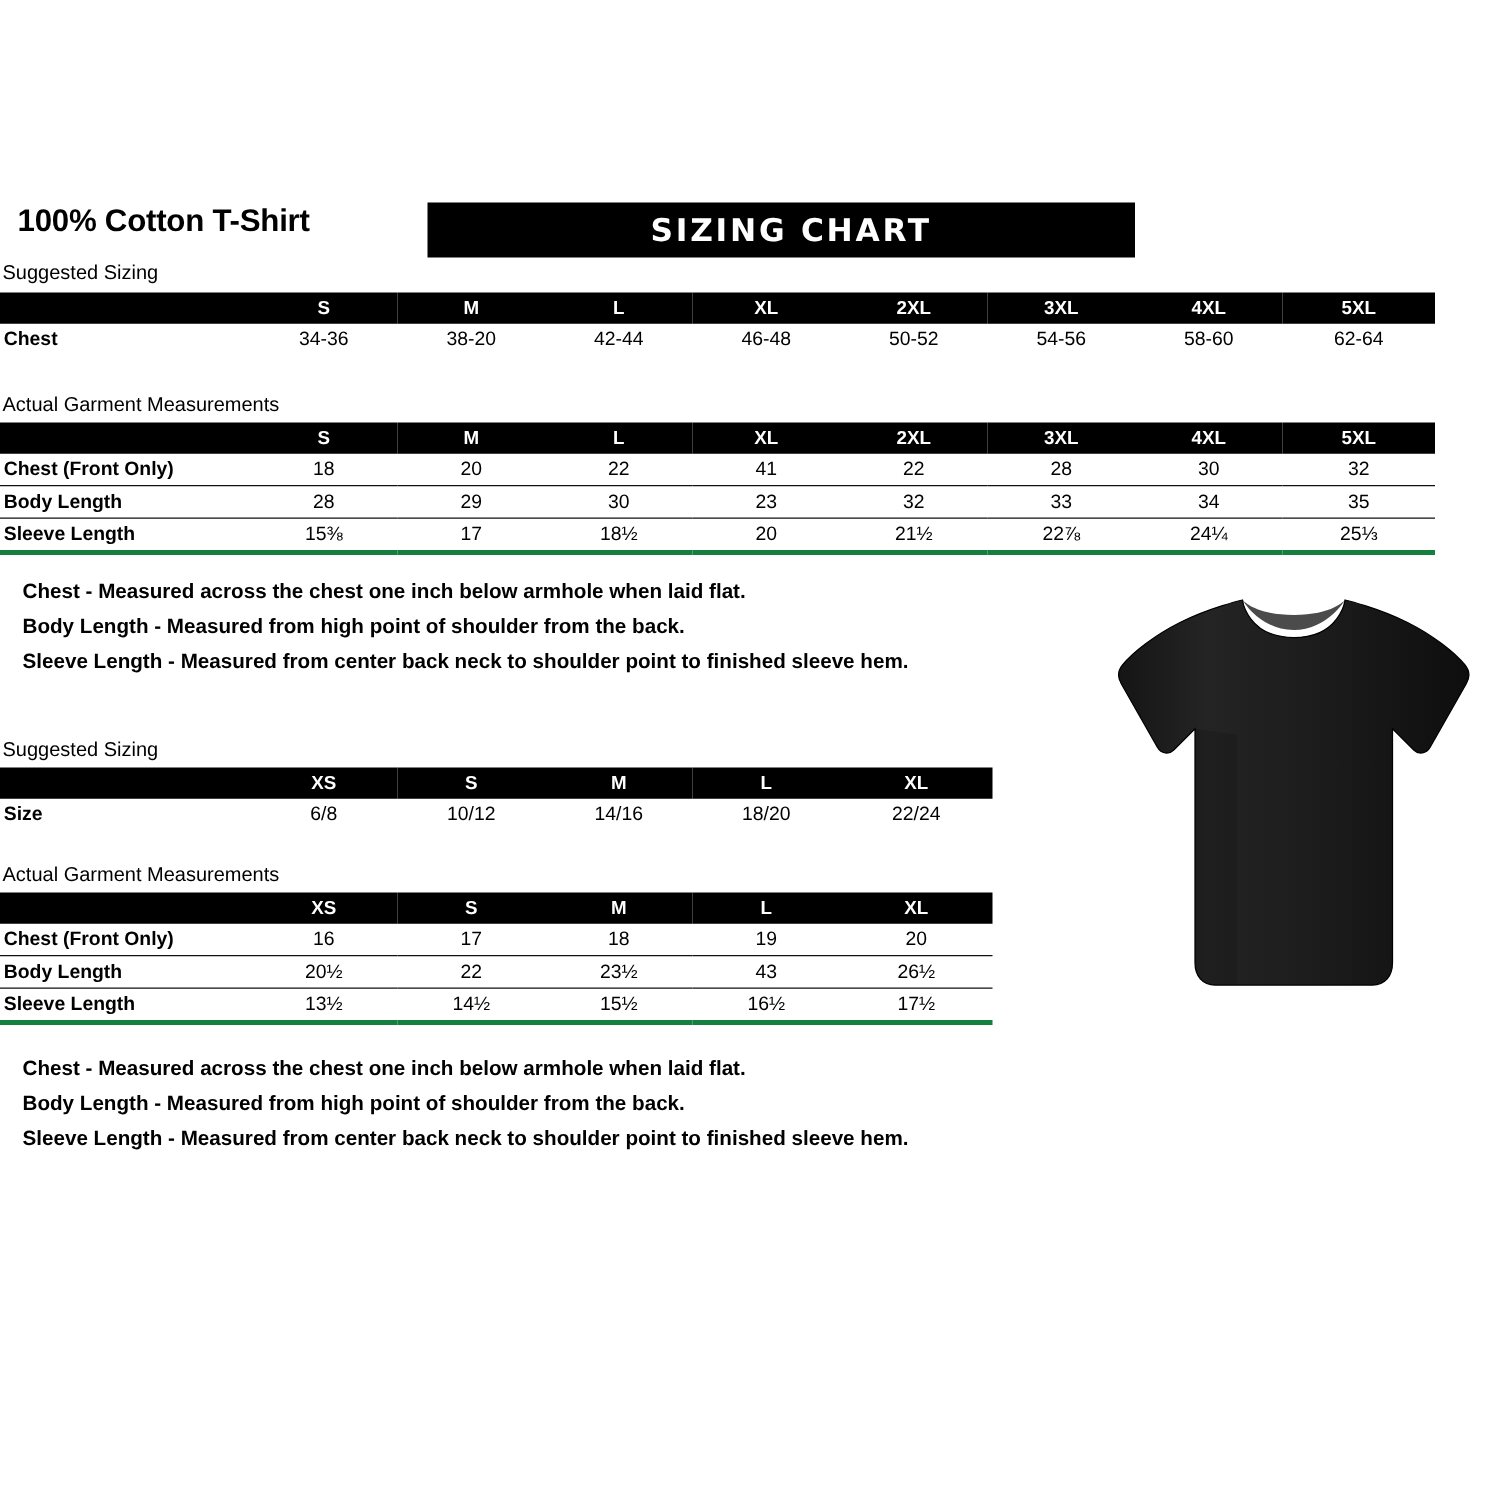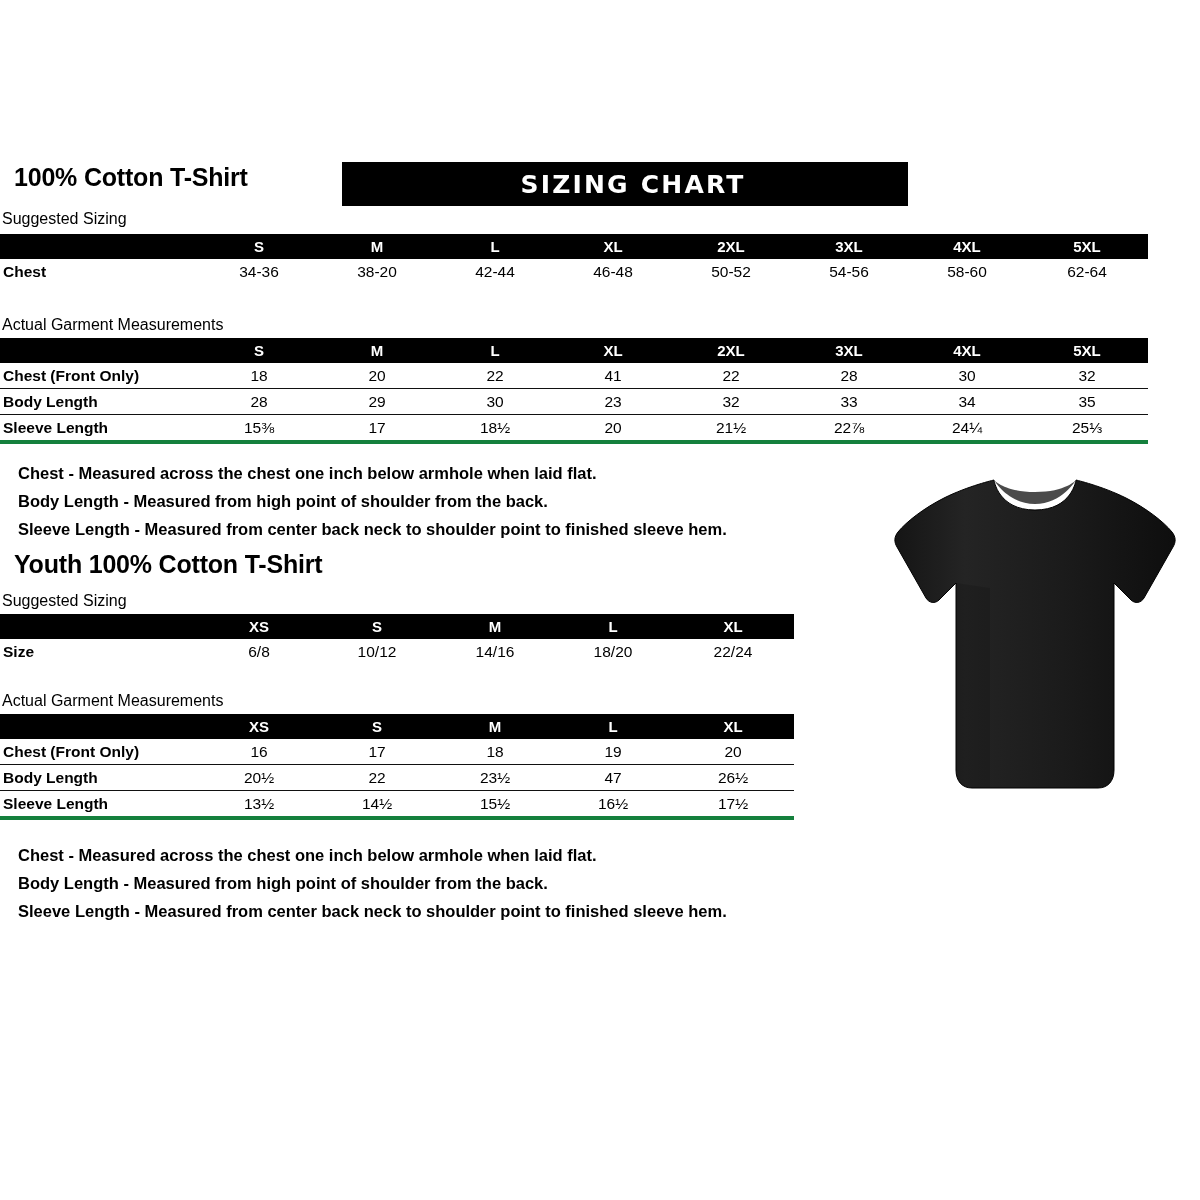--- a/index.html
+++ b/index.html
@@ -263,21 +263,20 @@
         <td>24¼</td>
         <td>25⅓</td>
       </tr>
     </tbody>
   </table>
 
   <div class="note" style="left:18px; top:460px;">Chest - Measured across the chest one inch below armhole when laid flat.</div>
   <div class="note" style="left:18px; top:488px;">Body Length - Measured from high point of shoulder from the back.</div>
   <div class="note" style="left:18px; top:516px;">Sleeve Length - Measured from center back neck to shoulder point to finished sleeve hem.</div>
 
-  <div class="title-youth">Youth 100% Cotton T-Shirt</div>
 
   <div class="caption" style="left:2px; top:590px;">Suggested Sizing</div>
 
   <table class="sz" id="youth-suggested">
     <colgroup>
       <col style="width:200px">
       <col style="width:118px">
         <col style="width:118px">
         <col style="width:118px">
         <col style="width:118px">
@@ -333,21 +332,21 @@
         <td>17</td>
         <td>18</td>
         <td>19</td>
         <td>20</td>
       </tr>
       <tr class="ruled">
         <td class="lbl">Body Length</td>
         <td>20½</td>
         <td>22</td>
         <td>23½</td>
-        <td>47</td>
+        <td>43</td>
         <td>26½</td>
       </tr>
       <tr class="lastruled">
         <td class="lbl">Sleeve Length</td>
         <td>13½</td>
         <td>14½</td>
         <td>15½</td>
         <td>16½</td>
         <td>17½</td>
       </tr>

